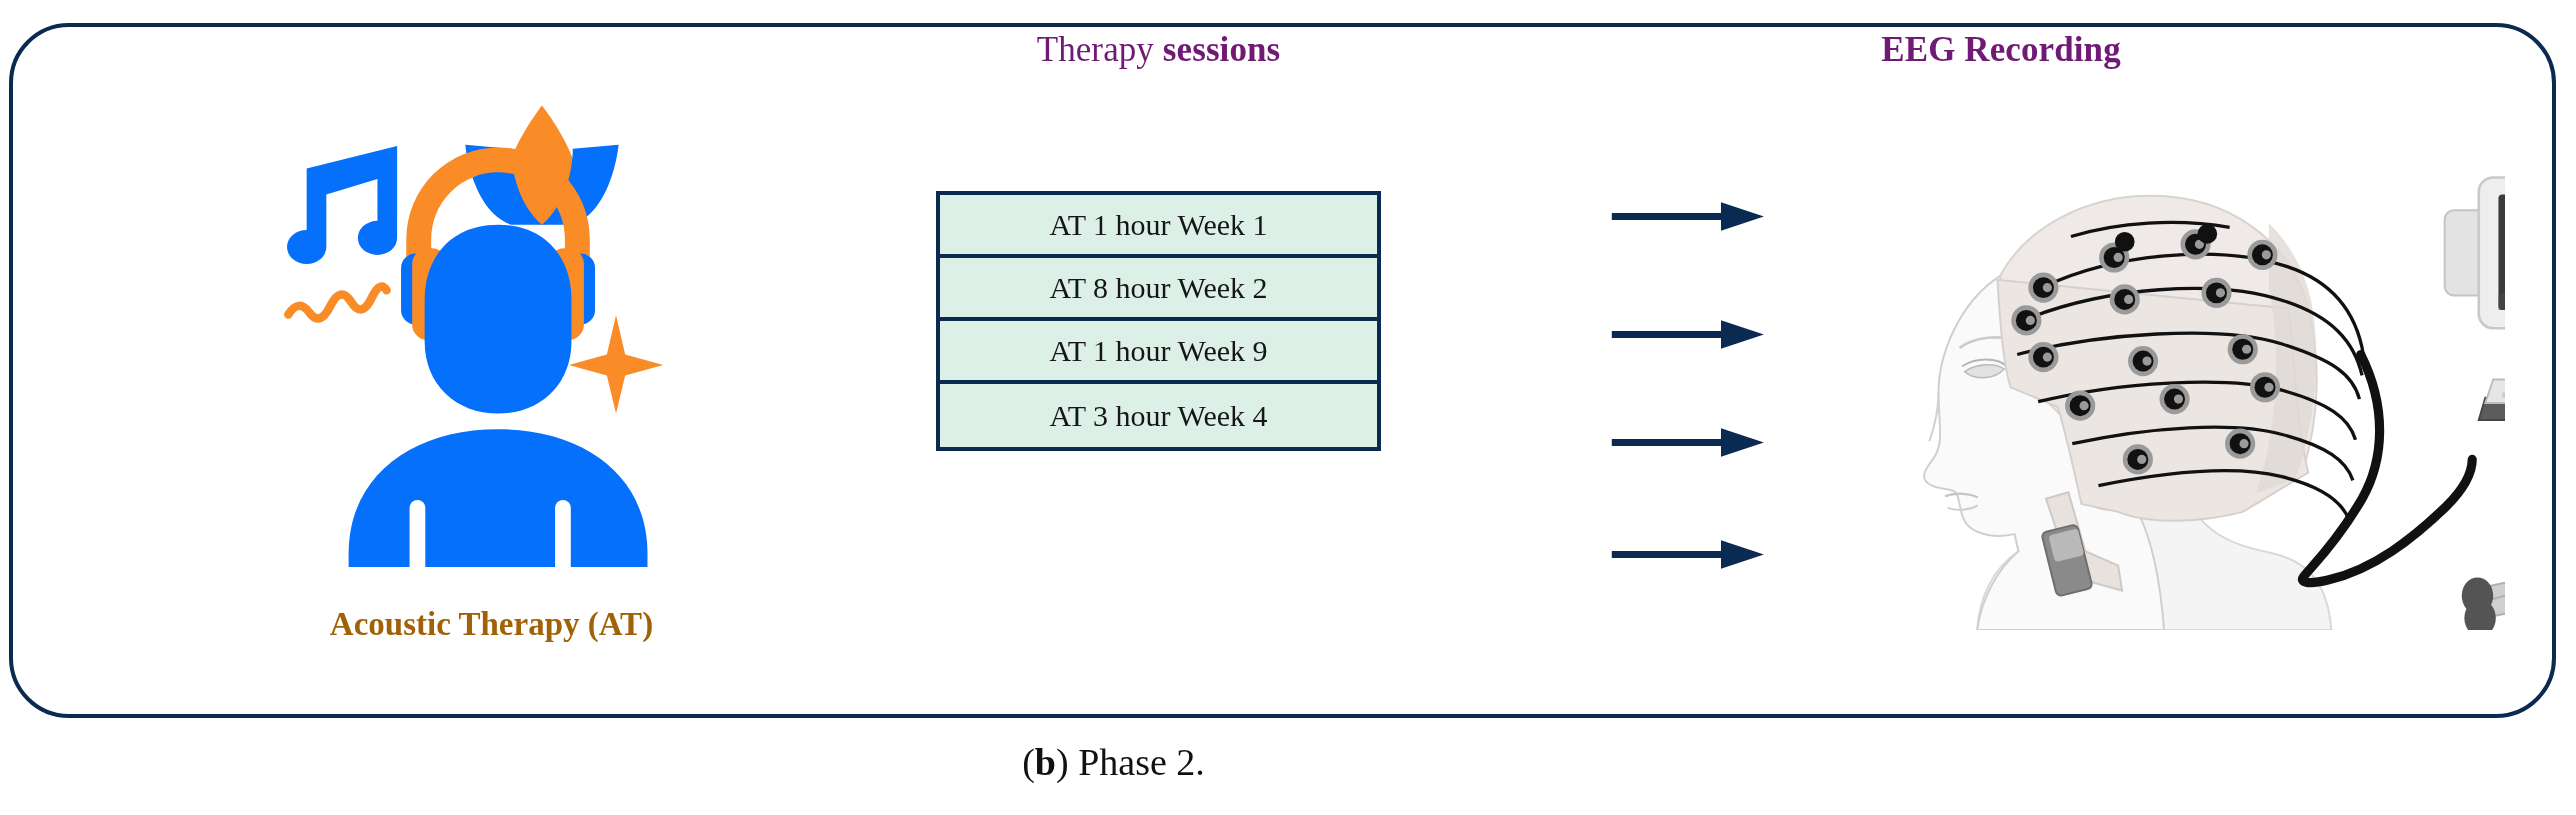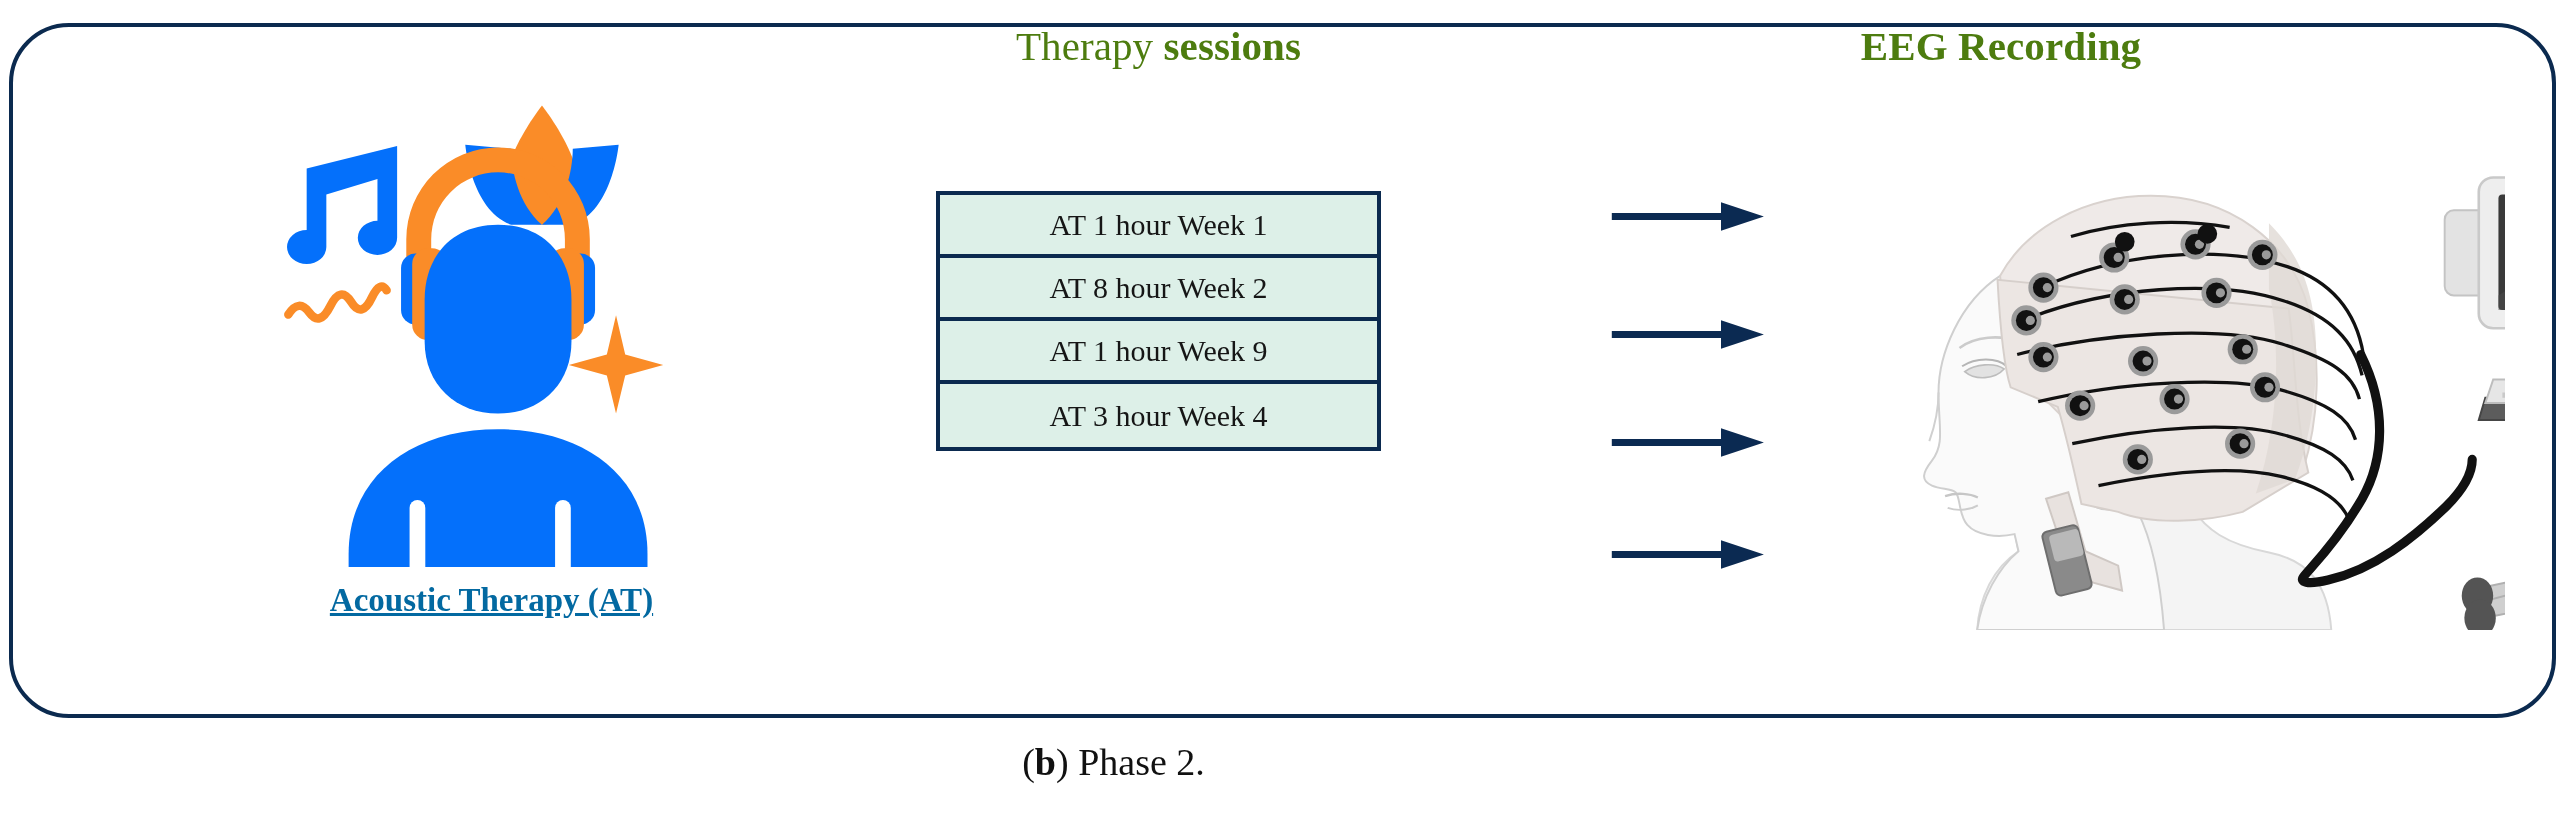--- a/index.html
+++ b/index.html
@@ -25,24 +25,25 @@
     height: 695px;
     box-sizing: border-box;
     border: 4.6px solid #0b2a4f;
     border-radius: 60px;
     background: #ffffff;
   }
 
   
   .section-heading {
     position: absolute;
-    font-size: 41px;
-    color: #4d7c0f;
+    font-size: 35px;
+    color: #701a75;
     white-space: nowrap;
     letter-spacing: 0.1px;
+    margin-top: 8px;
   }
   #therapy-heading {
     left: 975px;
     top: 21.6px;
     width: 367px;
     text-align: center;
   }
   #therapy-heading .bold { font-weight: bold; }
   #eeg-heading {
     left: 1811px;
@@ -63,28 +64,27 @@
   #acoustic-icon {
     position: absolute;
     left: 0;
     top: 0;
     width: 485px;
     height: 518px;
   }
   #acoustic-label {
     position: absolute;
     left: 0;
-    top: 533px;
+    top: 557px;
     width: 485px;
     text-align: center;
     font-size: 33px;
     font-weight: bold;
-    color: #0369a1;
+    color: #a16207;
     white-space: nowrap;
-    text-decoration: underline;
   }
 
   
   #session-list {
     position: absolute;
     left: 936px;
     top: 191px;
     width: 445px;
     border: 4.6px solid #0b2a4f;
     box-sizing: border-box;

